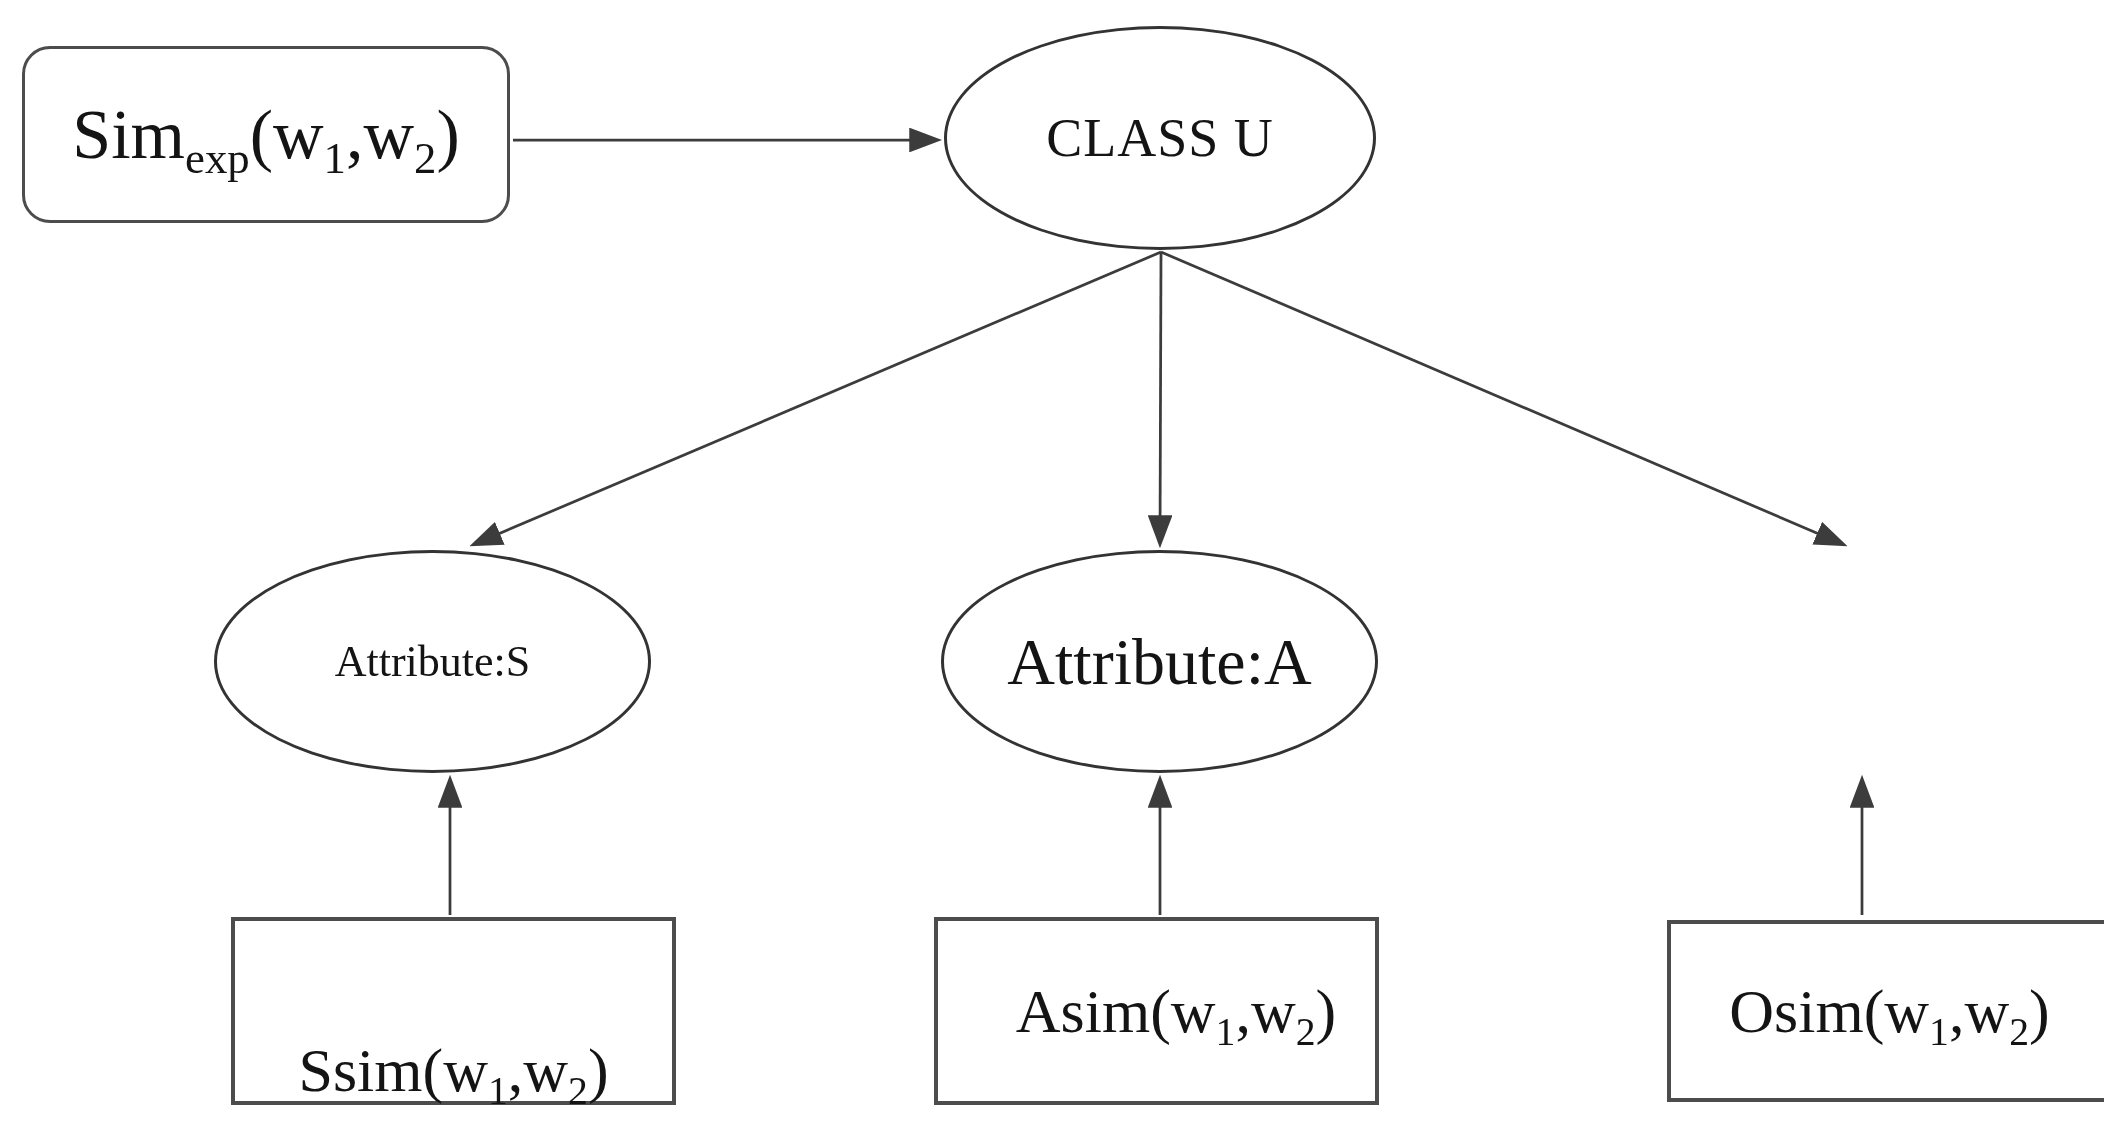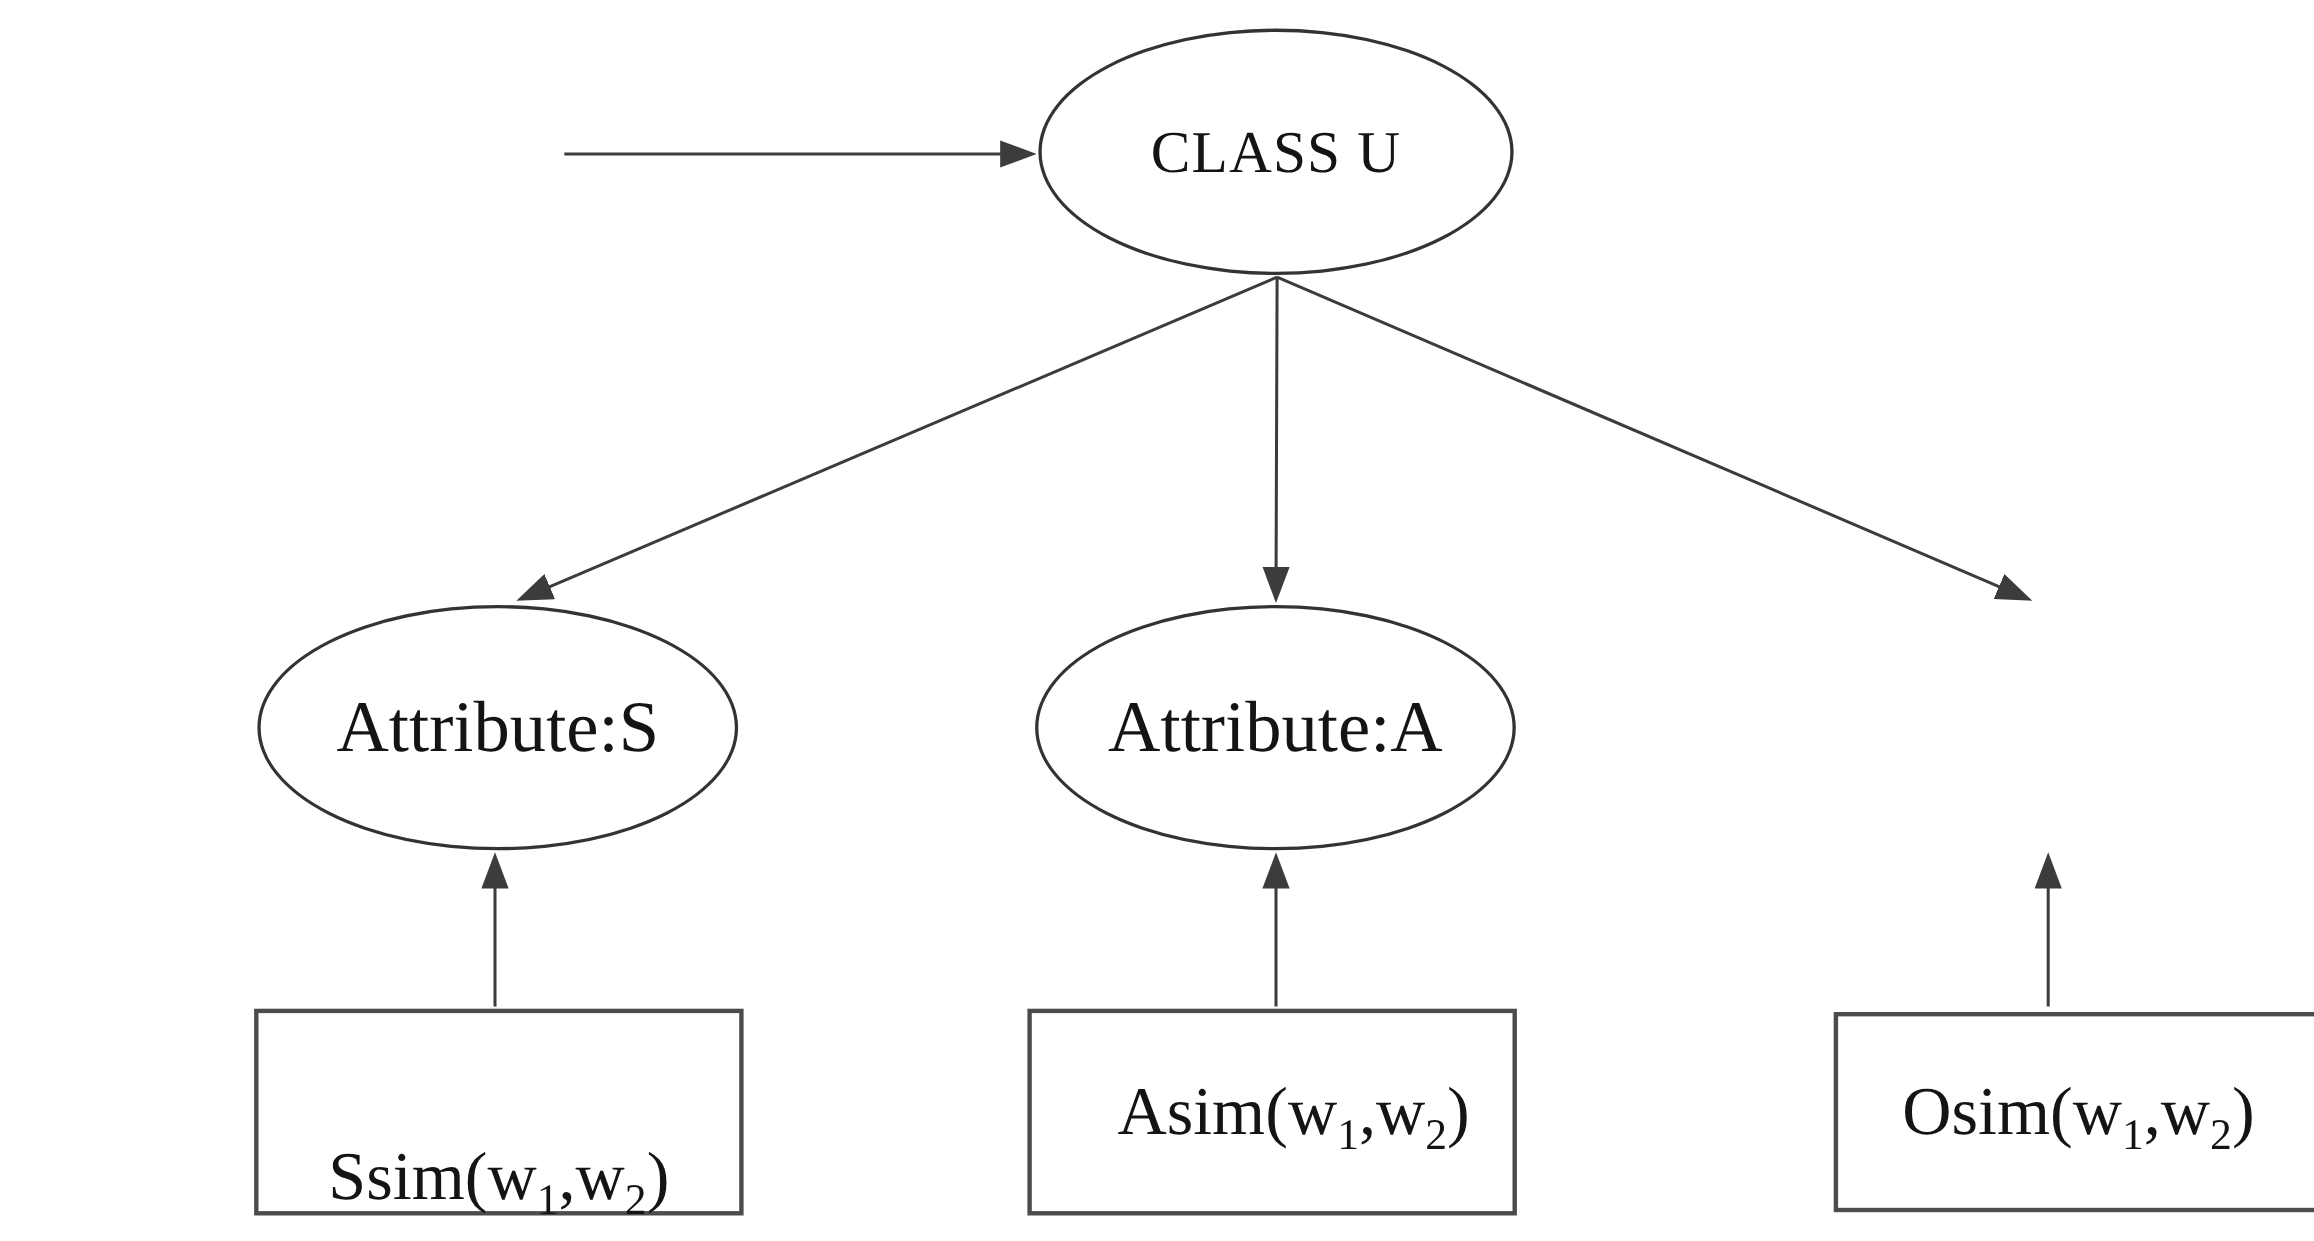--- a/index.html
+++ b/index.html
@@ -44,21 +44,21 @@
   .rounded-node {
     border: 3px solid var(--color-node_border, #4c4c4c);
     border-radius: 28px;
   }
   .formula { white-space: nowrap; line-height: 1; }
   .formula sub { font-size: 0.64em; line-height: 0; }
   .label { white-space: nowrap; line-height: 1; }
 
   #sim-exp-box { left: 22px;   top: 46px;  width: 488px; height: 177px; font-size: 70px; }
   #class-u     { left: 944px;  top: 26px;  width: 432px; height: 224px; font-size: 54px; letter-spacing: 1px; justify-content: center; }
-  #attr-s      { left: 234px;  top: 550px; width: 437px; height: 223px; font-size: 66px; }
+  #attr-s      { left: 214px;  top: 550px; width: 437px; height: 223px; font-size: 44px; }
   #attr-a      { left: 941px;  top: 550px; width: 437px; height: 223px; font-size: 66px; }
   #attr-o      { left: 1640px; top: 550px; width: 437px; height: 223px; font-size: 66px; }
   #ssim-box    { left: 231px;  top: 917px; width: 445px; height: 188px; font-size: 62px; align-items: flex-end; }
   #asim-box    { left: 934px;  top: 917px; width: 445px; height: 188px; font-size: 62px; padding-left: 39px; }
   #osim-box    { left: 1635px; top: 920px; width: 445px; height: 182px; font-size: 62px; margin-left: 32px; }
 </style>
 </head>
 <body>
 
 <div class="canvas">
@@ -71,20 +71,23 @@
     </defs>
     <line class="edge" x1="513" y1="140" x2="934" y2="140" marker-end="url(#arrowhead)"></line>
     <line class="edge" x1="1161" y1="252" x2="477" y2="543" marker-end="url(#arrowhead)"></line>
     <line class="edge" x1="1161" y1="252" x2="1160" y2="540" marker-end="url(#arrowhead)"></line>
     <line class="edge" x1="1161" y1="252" x2="1840" y2="543" marker-end="url(#arrowhead)"></line>
     <line class="edge" x1="450" y1="915" x2="450" y2="783" marker-end="url(#arrowhead)"></line>
     <line class="edge" x1="1160" y1="915" x2="1160" y2="783" marker-end="url(#arrowhead)"></line>
     <line class="edge" x1="1862" y1="915" x2="1862" y2="783" marker-end="url(#arrowhead)"></line>
   </svg>
 
+  <div class="node rounded-node" id="sim-exp-box">
+    <span class="formula"><span>Sim</span><sub>exp</sub><span>(w</span><sub>1</sub><span>,w</span><sub>2</sub><span>)</span></span>
+  </div>
 
   <div class="node ellipse-node" id="class-u">
     <span class="label">CLASS U</span>
   </div>
 
   <div class="node ellipse-node" id="attr-s">
     <span class="label">Attribute:S</span>
   </div>
 
   <div class="node ellipse-node" id="attr-a">

